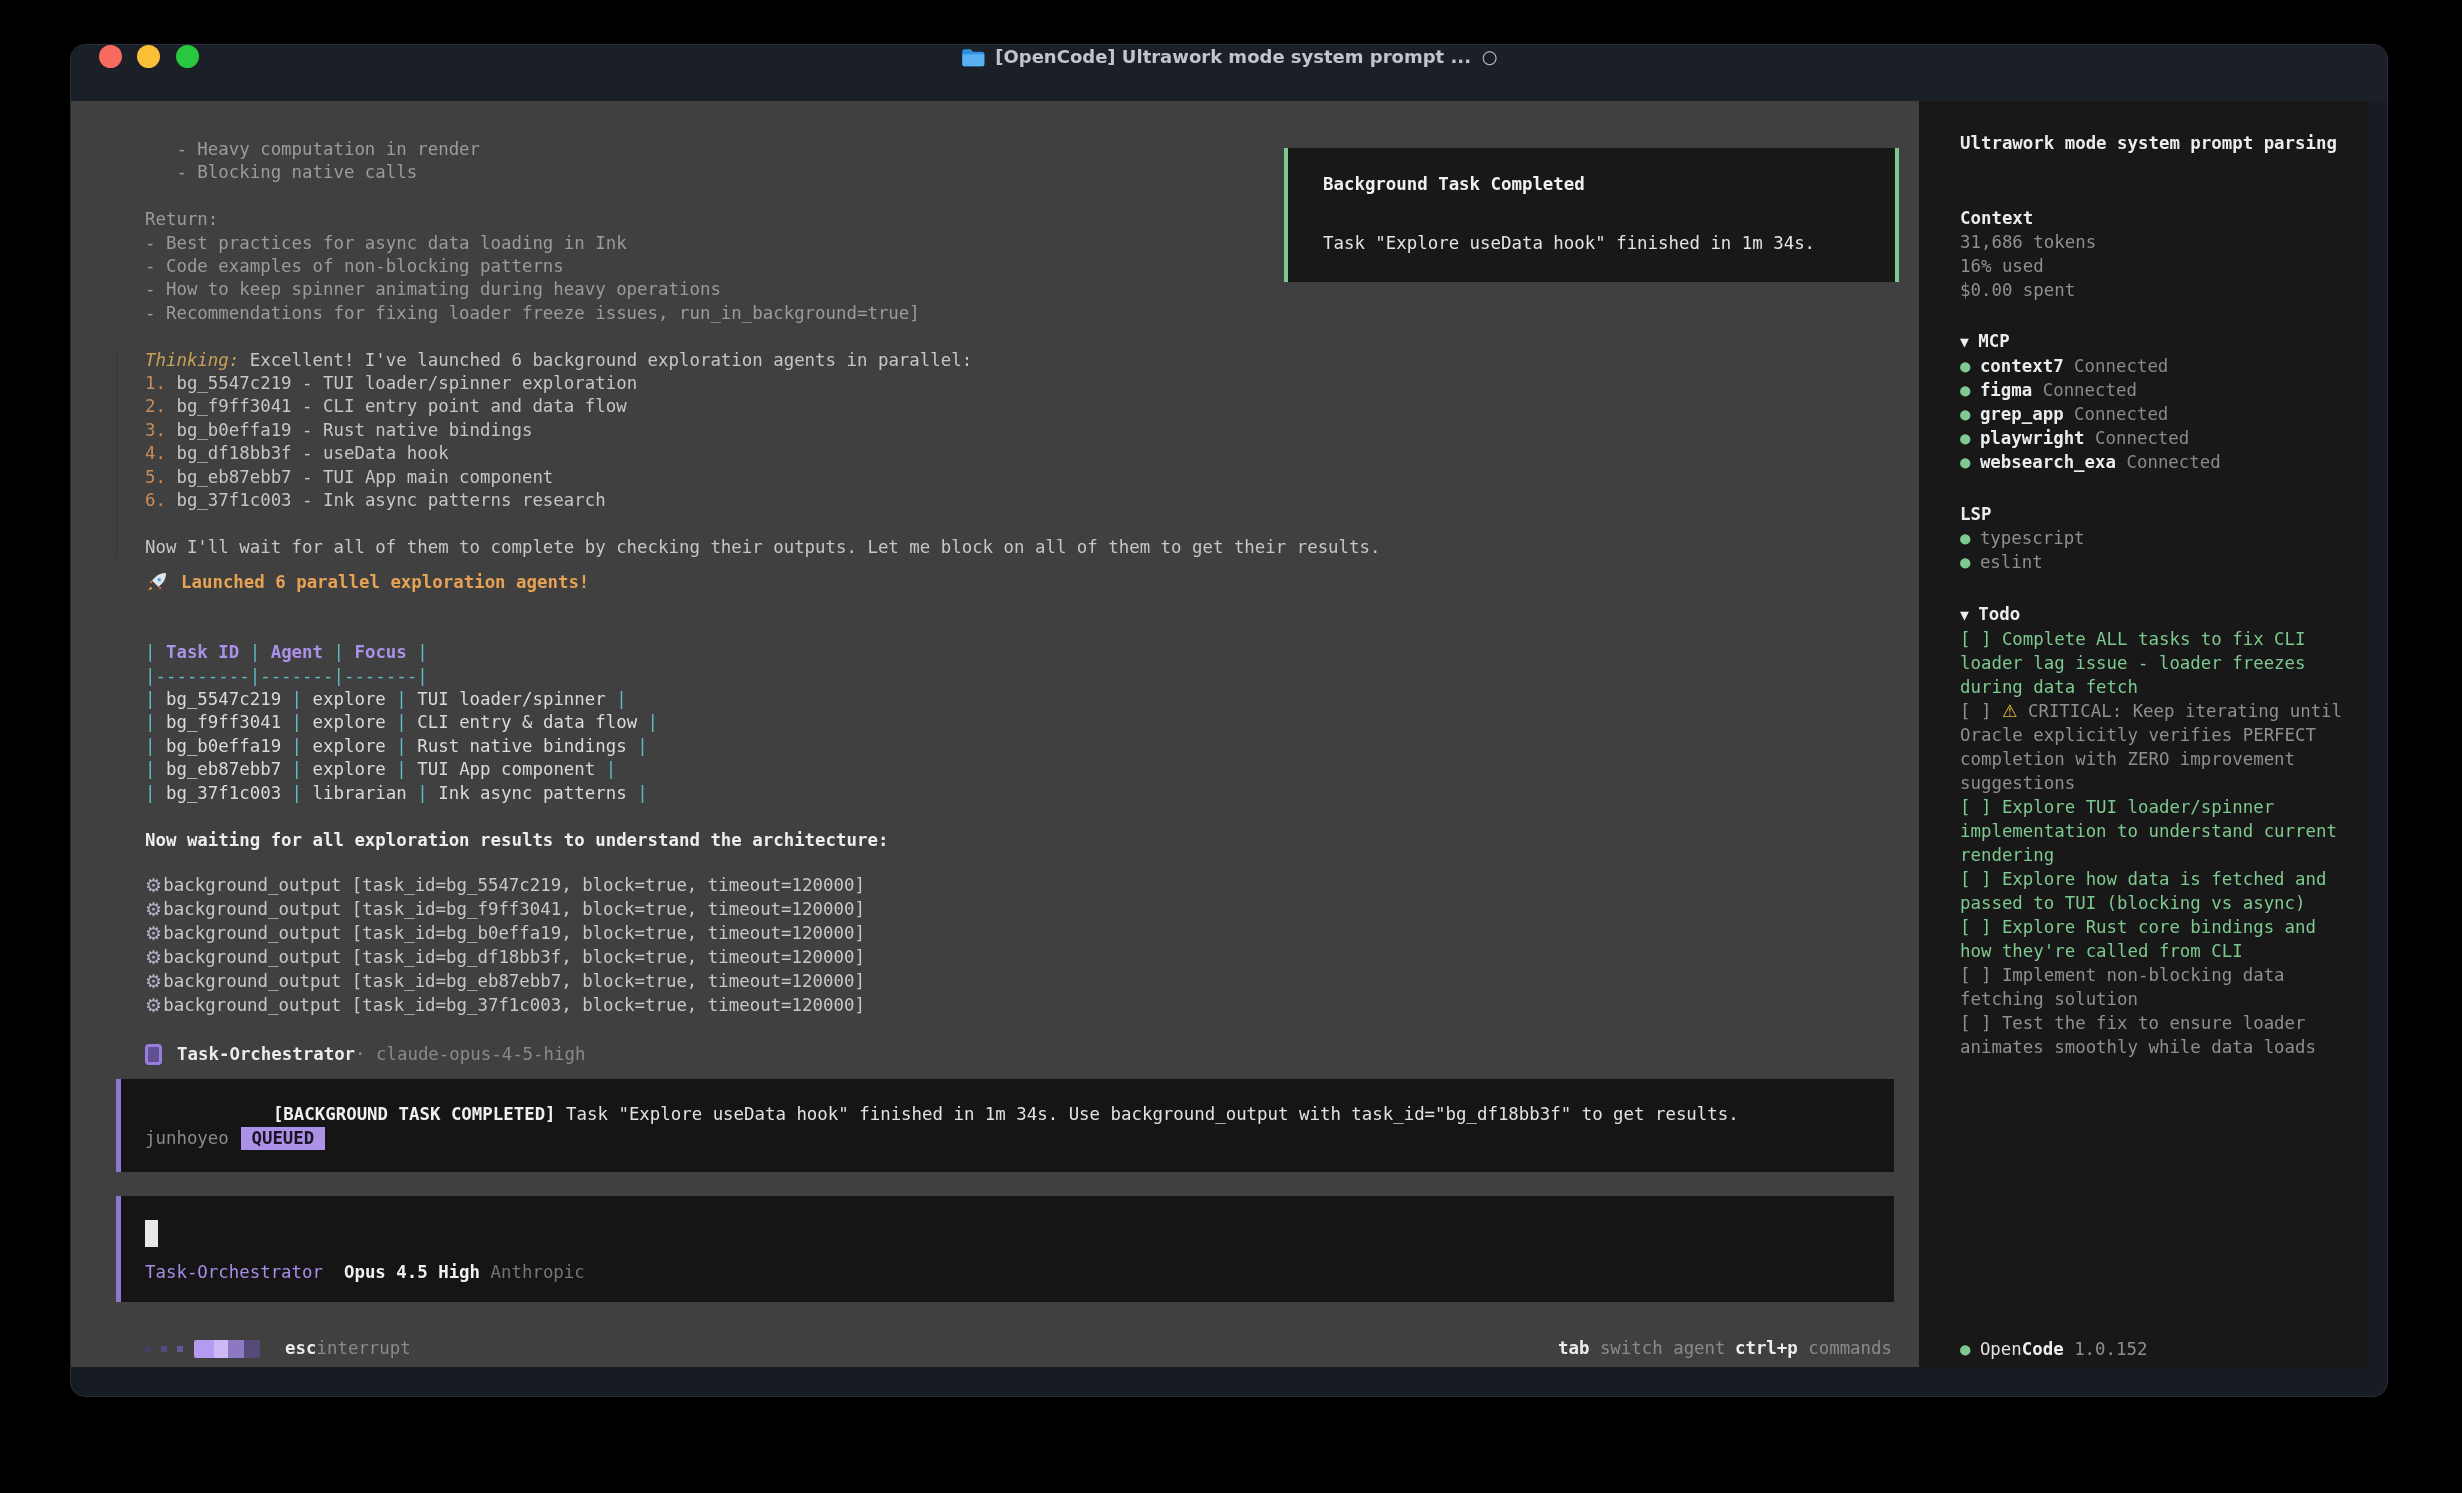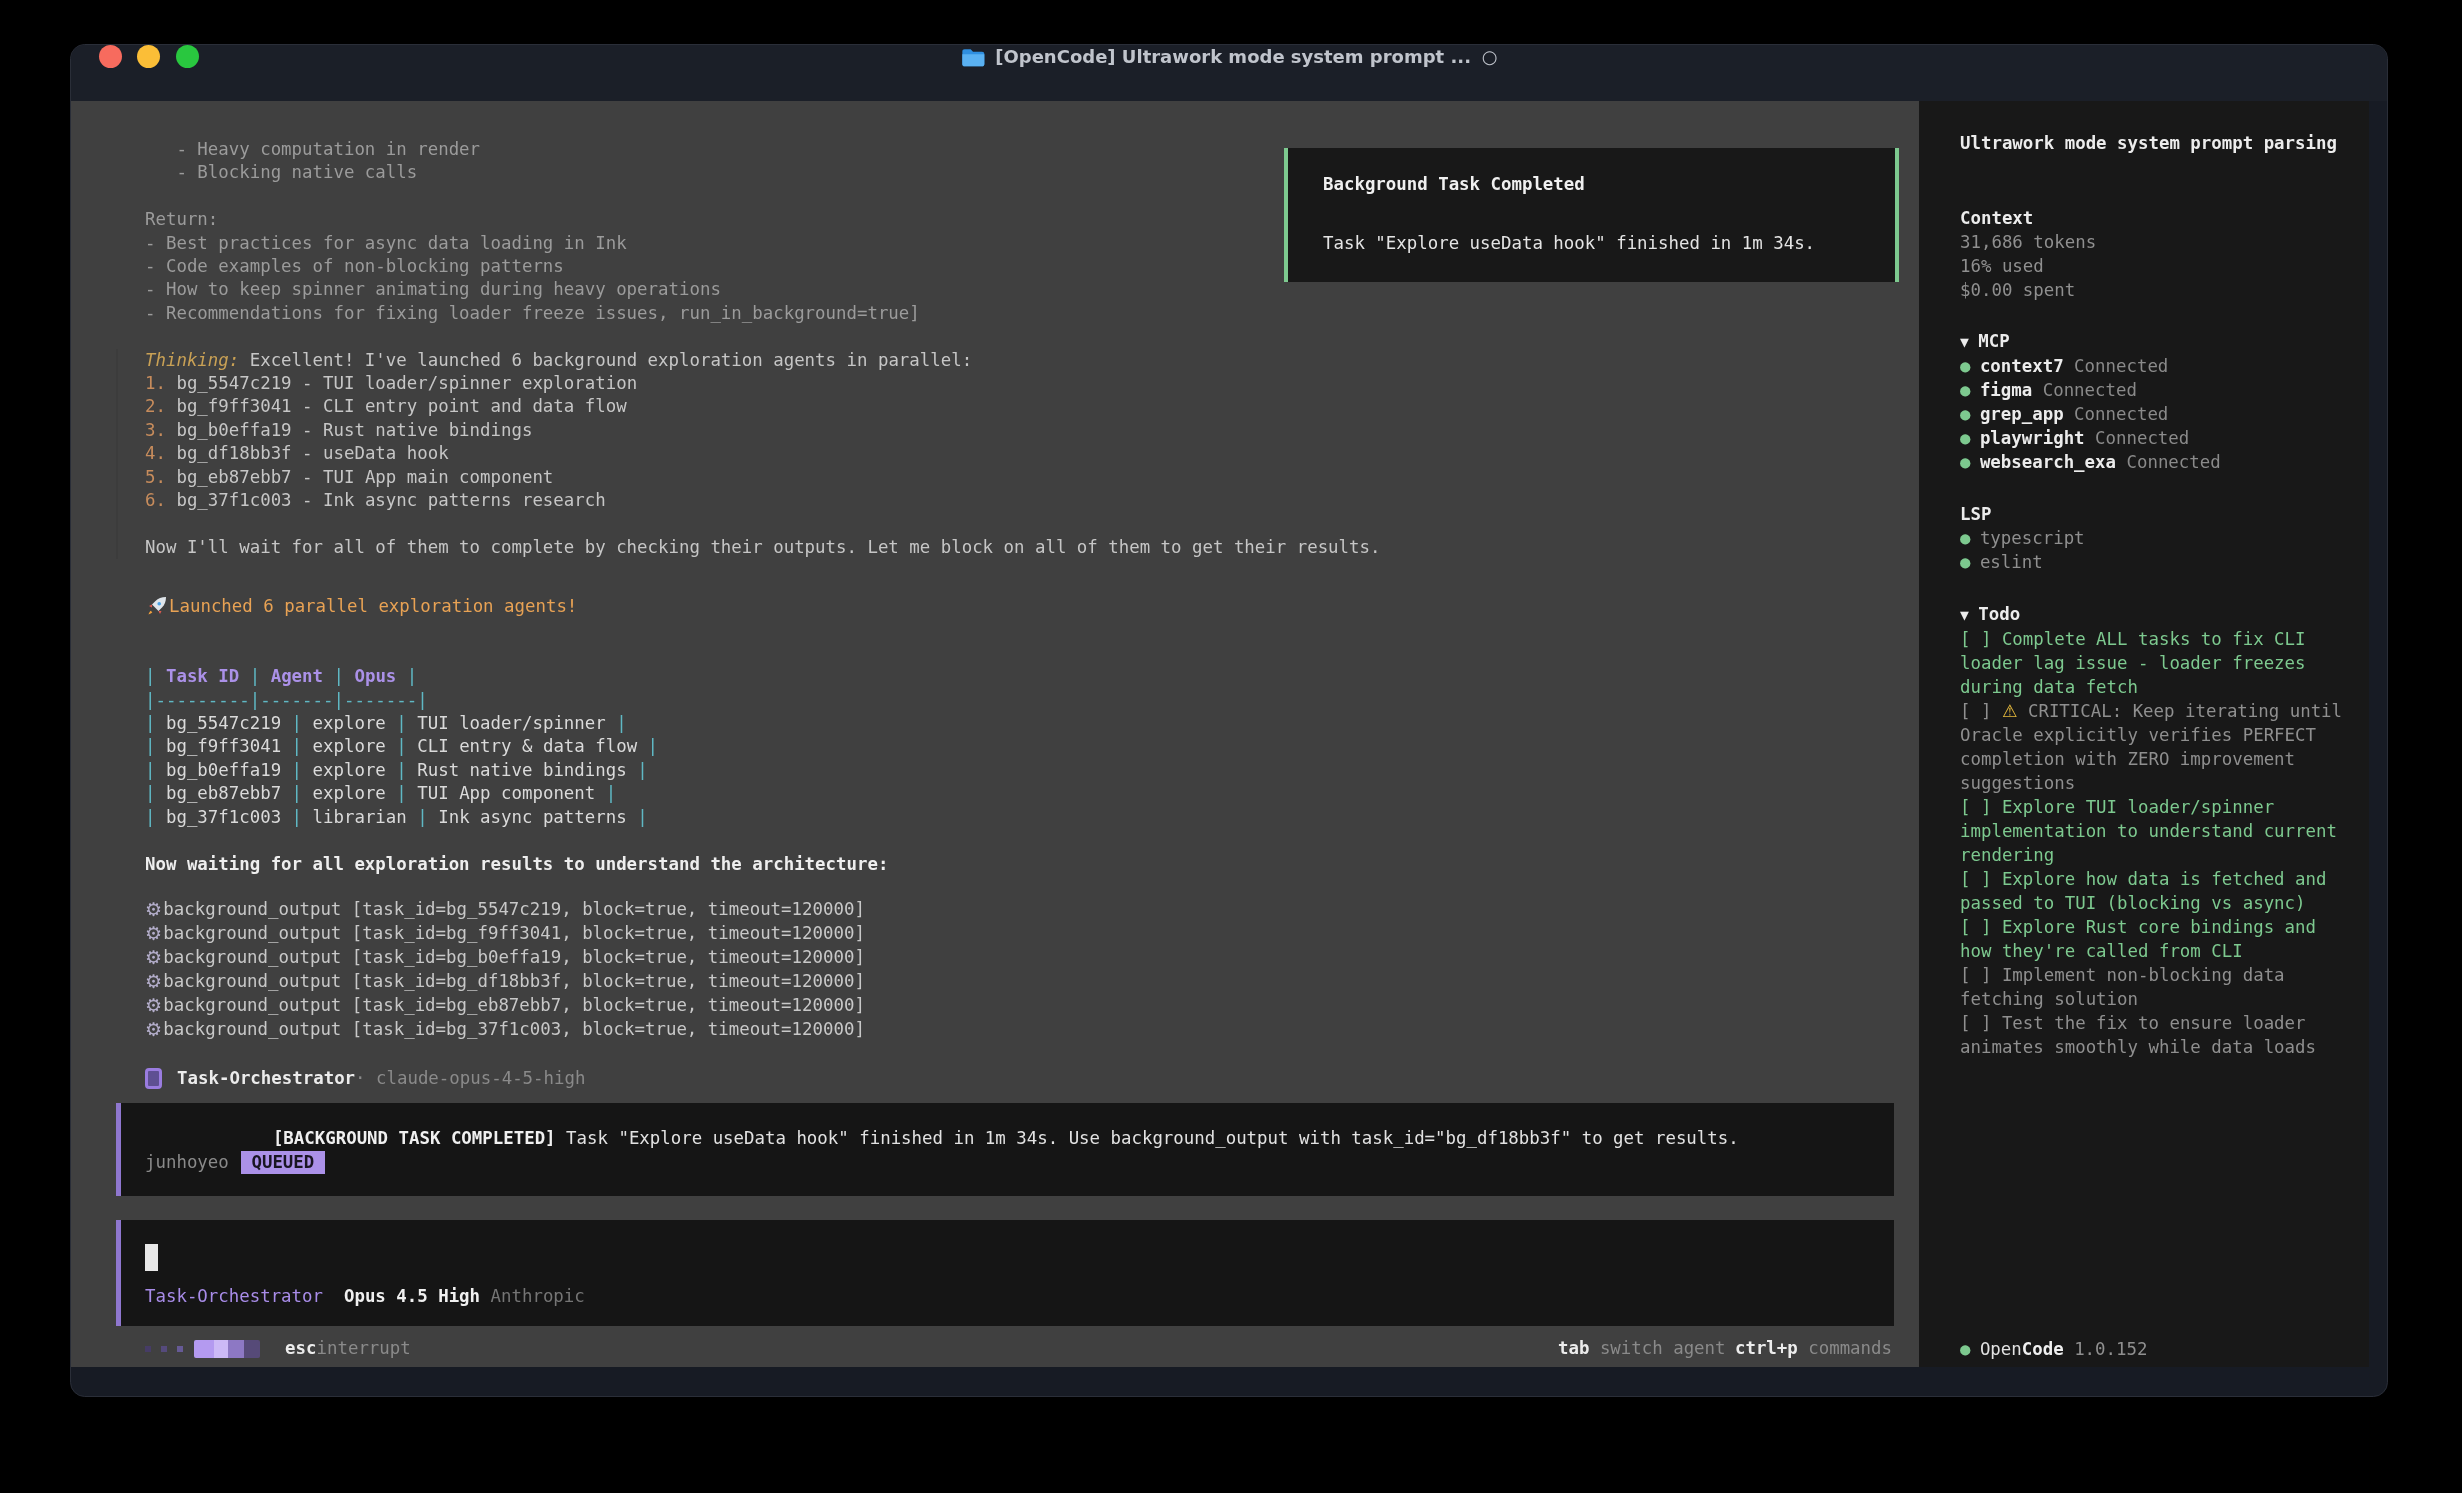--- a/index.html
+++ b/index.html
@@ -39,22 +39,22 @@
   .think-block {
     margin-top:23.4px; margin-left:-29px; padding-left:27px;
     border-left:2.7px solid #3c3c3c;
   }
   .think-block div { white-space:pre-wrap; color:#c6c6c6; min-height:23.4px; }
   .think-label { color:#c9a155; font-style:italic; }
   .num { color:#c78c5c; }
   .think-outro { margin-top:23.4px; }
 
   .rocket-line {
-    margin-top:35px; display:flex; align-items:center; 
-    color:#e8a254; font-weight:normal;
+    margin-top:11px; display:flex; align-items:center; gap:12px;
+    color:#e8a254; font-weight:bold;
   }
 
   .md-table { margin-top:47px; }
   .md-table div { white-space:pre; min-height:23.4px; }
   .pipe { color:#5fb8c4; }
   .th { color:#ab91e8; font-weight:bold; }
   .td { color:#dadada; }
 
   .waiting-line { margin-top:23.4px; color:#eeeeee; font-weight:bold; }
 
@@ -187,21 +187,21 @@
           <svg width="24" height="24" viewBox="0 0 24 24">
             <path d="M21 3c-4.5 0-8 1.5-10.5 4L7 10.5l6.5 6.5 3.5-3.5C19.5 11 21 7.5 21 3z" fill="#dfe5ea"></path>
             <circle cx="14.2" cy="9.8" r="1.8" fill="#4aa3e8"></circle>
             <path d="M7 10.5 4 12l3 1.5zM13.5 17l1.5 3 1.5-3z" fill="#e05a4e"></path>
             <path d="M3.5 20.5c1.5-.3 3-1.2 3.8-2.2l-1.6-1.6c-1 .8-1.9 2.3-2.2 3.8z" fill="#f2a13c"></path>
           </svg>
           <span>Launched 6 parallel exploration agents!</span>
         </div>
 
         <div class="md-table" id="md-table">
-            <div><span class="pipe">| </span><span class="th">Task ID</span><span class="pipe"> | </span><span class="th">Agent</span><span class="pipe"> | </span><span class="th">Opus</span><span class="pipe"> |</span></div>
+            <div><span class="pipe">| </span><span class="th">Task ID</span><span class="pipe"> | </span><span class="th">Agent</span><span class="pipe"> | </span><span class="th">Focus</span><span class="pipe"> |</span></div>
             <div><span class="pipe">|---------|-------|-------|</span></div>
             <div><span class="pipe">| </span><span class="td">bg_5547c219</span><span class="pipe"> | </span><span class="td">explore</span><span class="pipe"> | </span><span class="td">TUI loader/spinner</span><span class="pipe"> |</span></div>
             <div><span class="pipe">| </span><span class="td">bg_f9ff3041</span><span class="pipe"> | </span><span class="td">explore</span><span class="pipe"> | </span><span class="td">CLI entry &amp; data flow</span><span class="pipe"> |</span></div>
             <div><span class="pipe">| </span><span class="td">bg_b0effa19</span><span class="pipe"> | </span><span class="td">explore</span><span class="pipe"> | </span><span class="td">Rust native bindings</span><span class="pipe"> |</span></div>
             <div><span class="pipe">| </span><span class="td">bg_eb87ebb7</span><span class="pipe"> | </span><span class="td">explore</span><span class="pipe"> | </span><span class="td">TUI App component</span><span class="pipe"> |</span></div>
             <div><span class="pipe">| </span><span class="td">bg_37f1c003</span><span class="pipe"> | </span><span class="td">librarian</span><span class="pipe"> | </span><span class="td">Ink async patterns</span><span class="pipe"> |</span></div>
           </div>
 
         <div class="waiting-line">Now waiting for all exploration results to understand the architecture:</div>
 

